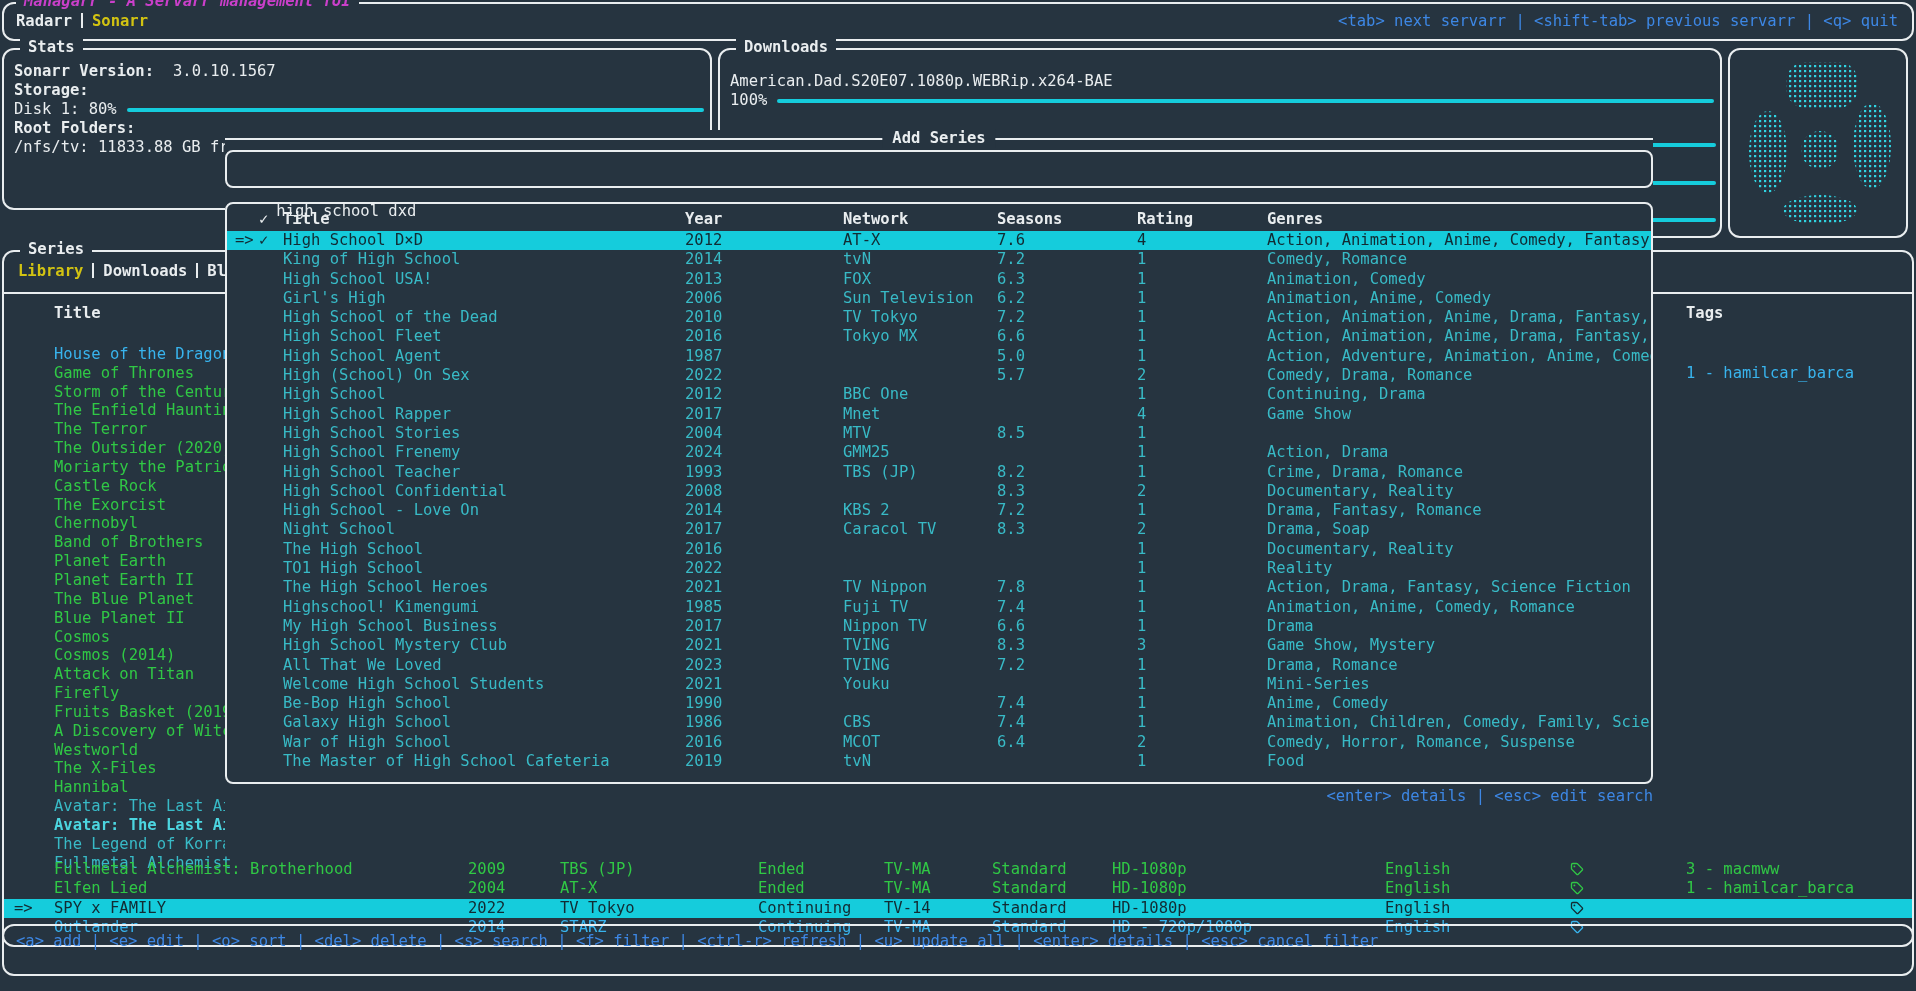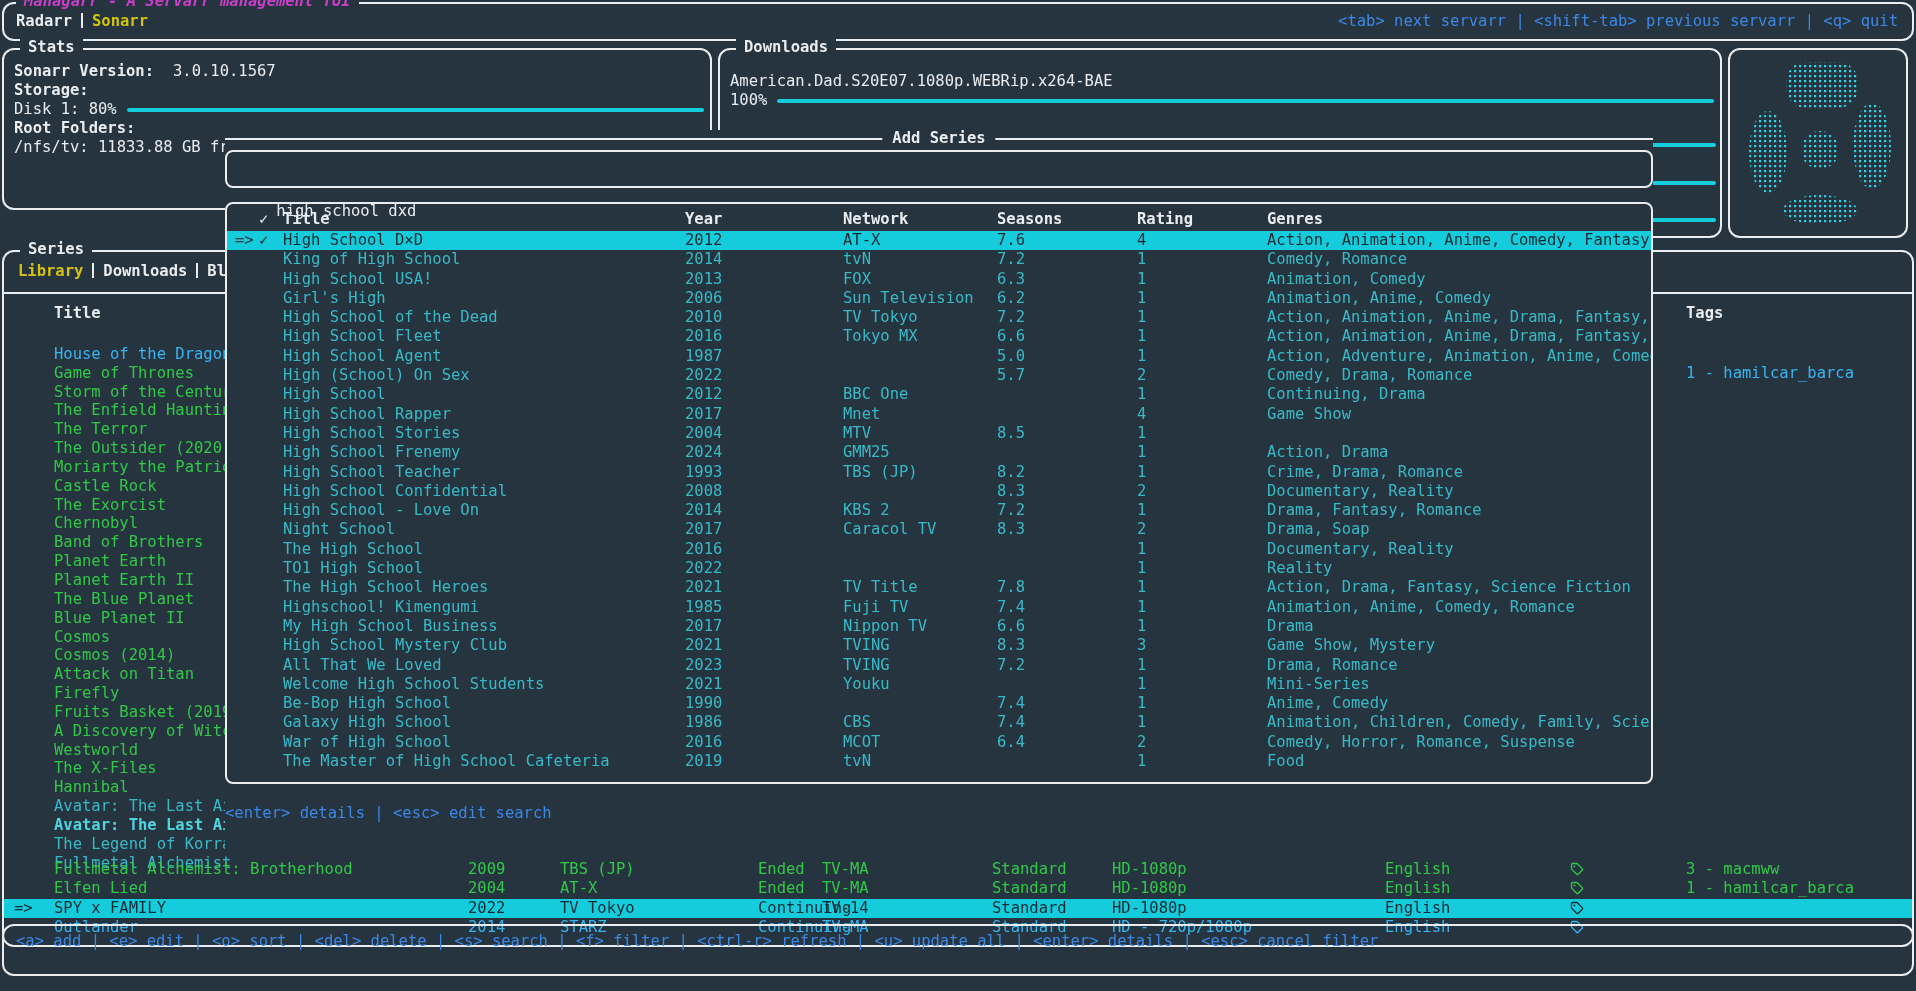--- a/index.html
+++ b/index.html
@@ -42,40 +42,40 @@
   .lib-head.tags{left:1682px}
   .lib-rows{position:absolute;top:74px;left:0;right:0}
   .srow{position:relative;height:18.85px;line-height:18.85px;white-space:pre}
   .srow .s-title{position:absolute;left:50px}
   .srow .s-tags{position:absolute;left:1682px}
   .bot-rows{position:absolute;top:608px;left:0;right:0}
   .brow{position:relative;height:19.4px;line-height:19.4px;white-space:pre}
   .brow.clr-selected{background:var(--accent);color:var(--dark)}
   .bc{position:absolute;top:0;white-space:pre}
   .bc-sel{left:10px}  .bc-title{left:50px} .bc-year{left:464px} .bc-network{left:556px}
-  .bc-status{left:754px} .bc-cert{left:818px} .bc-profile{left:988px} .bc-quality{left:1108px}
+  .bc-status{left:754px} .bc-cert{left:880px} .bc-profile{left:988px} .bc-quality{left:1108px}
   .bc-lang{left:1381px} .bc-icon{left:1566px;top:2px} .bc-tags{left:1682px}
   .clr-green{color:var(--green)} .clr-cyan{color:var(--tcyan)}
   .clr-cyan-bold{color:#4cd6e0;font-weight:bold}
   .clr-light-blue{color:var(--lblue)}
   
   #popup{position:absolute;left:225px;top:130px;width:1428px;height:724px;background:var(--bg);z-index:5}
   .popup-top{position:relative;height:16px}
   .popup-top::before{content:"";position:absolute;left:0;right:0;top:8px;border-top:2px solid var(--border)}
   .popup-title{position:absolute;left:50%;top:-1px;transform:translateX(-50%);background:var(--bg);padding:0 10px;font-weight:bold;z-index:1}
   .search-box{position:relative;margin-top:4px;height:38px;border:2px solid var(--border);border-radius:8px;line-height:34px;padding:8px 12px;white-space:pre}
   .results-box{position:relative;margin-top:14px;height:582px;border:2px solid var(--border);border-radius:8px;overflow:hidden}
   .rhead{position:absolute;top:6px;left:0;right:0;height:19.3px;font-weight:bold}
   .pc{position:absolute;top:0;white-space:pre}
   .pc-sel{left:8px} .pc-check{left:32px} .pc-title{left:56px} .pc-year{left:458px}
   .pc-network{left:616px} .pc-seasons{left:770px} .pc-rating{left:910px} .pc-genres{left:1040px;right:0;overflow:hidden}
   .result-rows{position:absolute;top:27px;left:0;right:0}
   .prow{position:relative;height:19.3px;line-height:19.3px;color:var(--tcyan);white-space:pre}
   .prow.selected{background:var(--accent);color:var(--dark)}
-  .popup-hint{margin-top:20px;text-align:left;color:var(--blue);white-space:pre}
+  .popup-hint{margin-top:3px;text-align:right;color:var(--blue);white-space:pre}
   
   #keybar{left:2px;top:924px;width:1912px;height:52px}
   #keybar .hints{position:absolute;left:12px;top:6px;color:var(--blue);white-space:pre}
   .taglyph{display:inline-block;width:14px;height:14px}
 </style>
 </head>
 <body>
 
 <div class="panel" id="topbar">
   <span class="apptitle">Managarr - A Servarr management TUI</span>
@@ -510,21 +510,21 @@
     <span class="pc pc-network"></span>
     <span class="pc pc-seasons"></span>
     <span class="pc pc-rating">1</span>
     <span class="pc pc-genres">Reality</span>
   </div>
         <div class="prow">
     <span class="pc pc-sel"></span>
     <span class="pc pc-check"></span>
     <span class="pc pc-title">The High School Heroes</span>
     <span class="pc pc-year">2021</span>
-    <span class="pc pc-network">TV Title</span>
+    <span class="pc pc-network">TV Nippon</span>
     <span class="pc pc-seasons">7.8</span>
     <span class="pc pc-rating">1</span>
     <span class="pc pc-genres">Action, Drama, Fantasy, Science Fiction</span>
   </div>
         <div class="prow">
     <span class="pc pc-sel"></span>
     <span class="pc pc-check"></span>
     <span class="pc pc-title">Highschool! Kimengumi</span>
     <span class="pc pc-year">1985</span>
     <span class="pc pc-network">Fuji TV</span>

